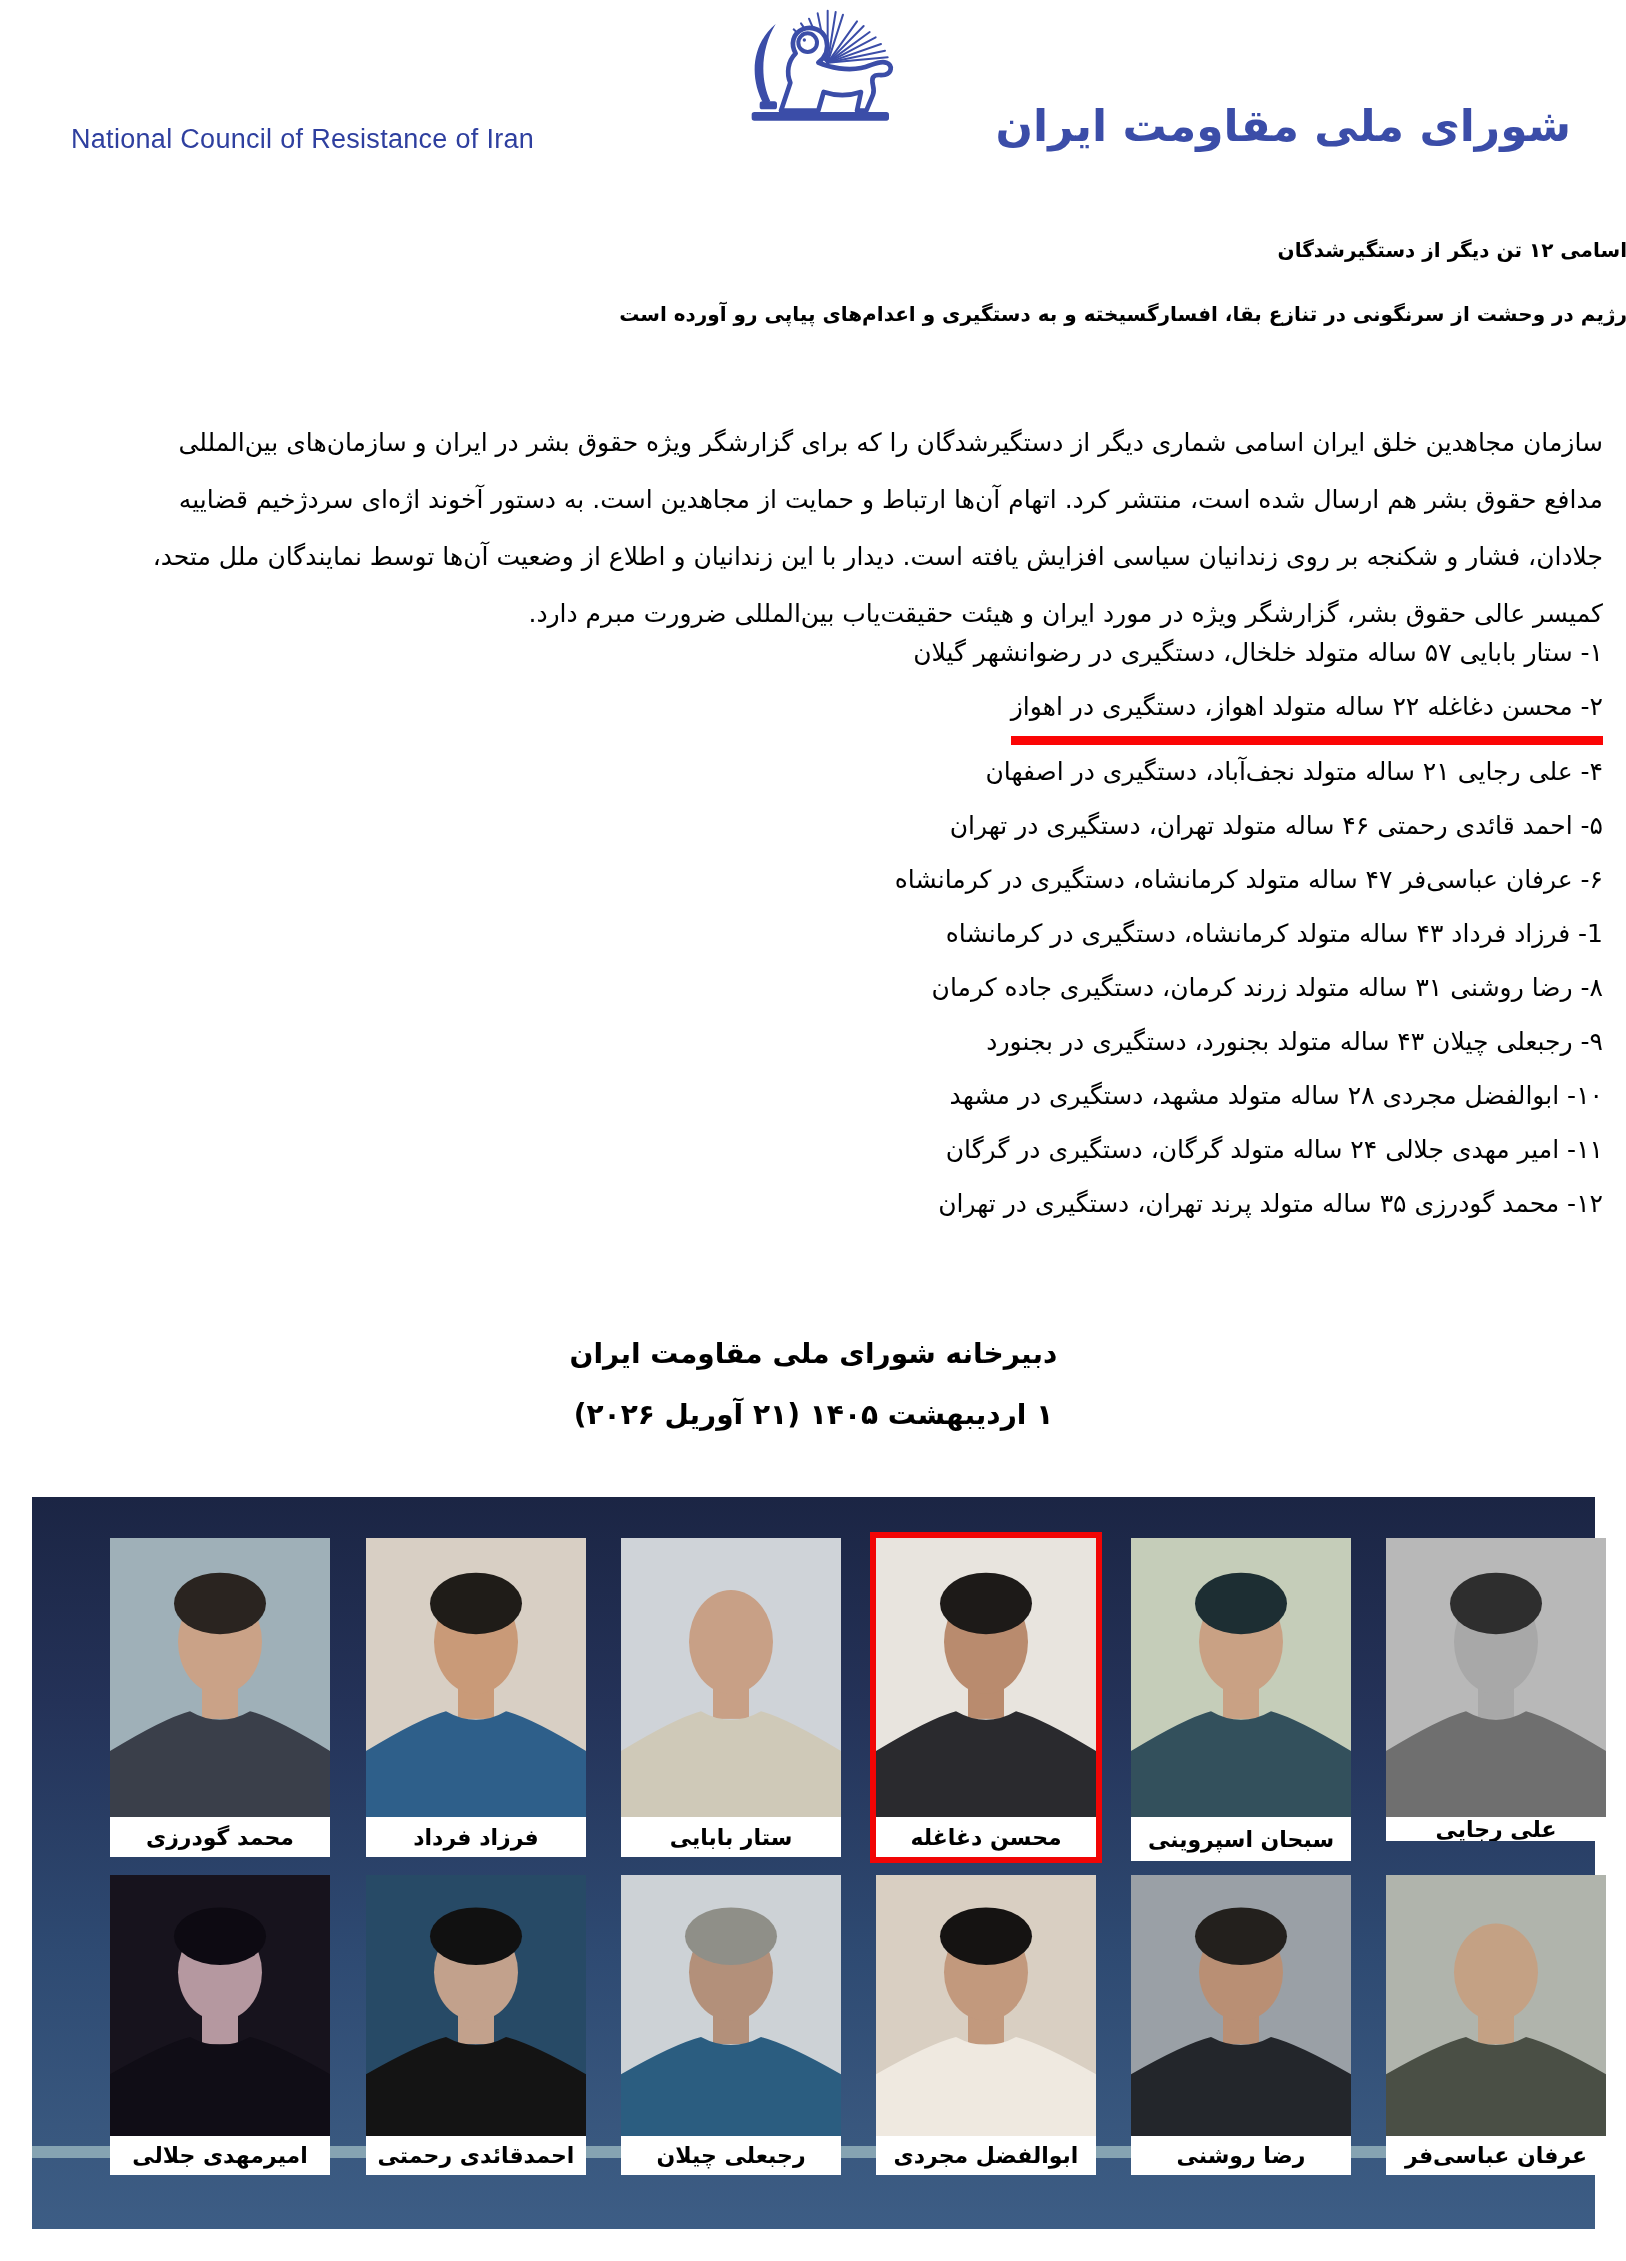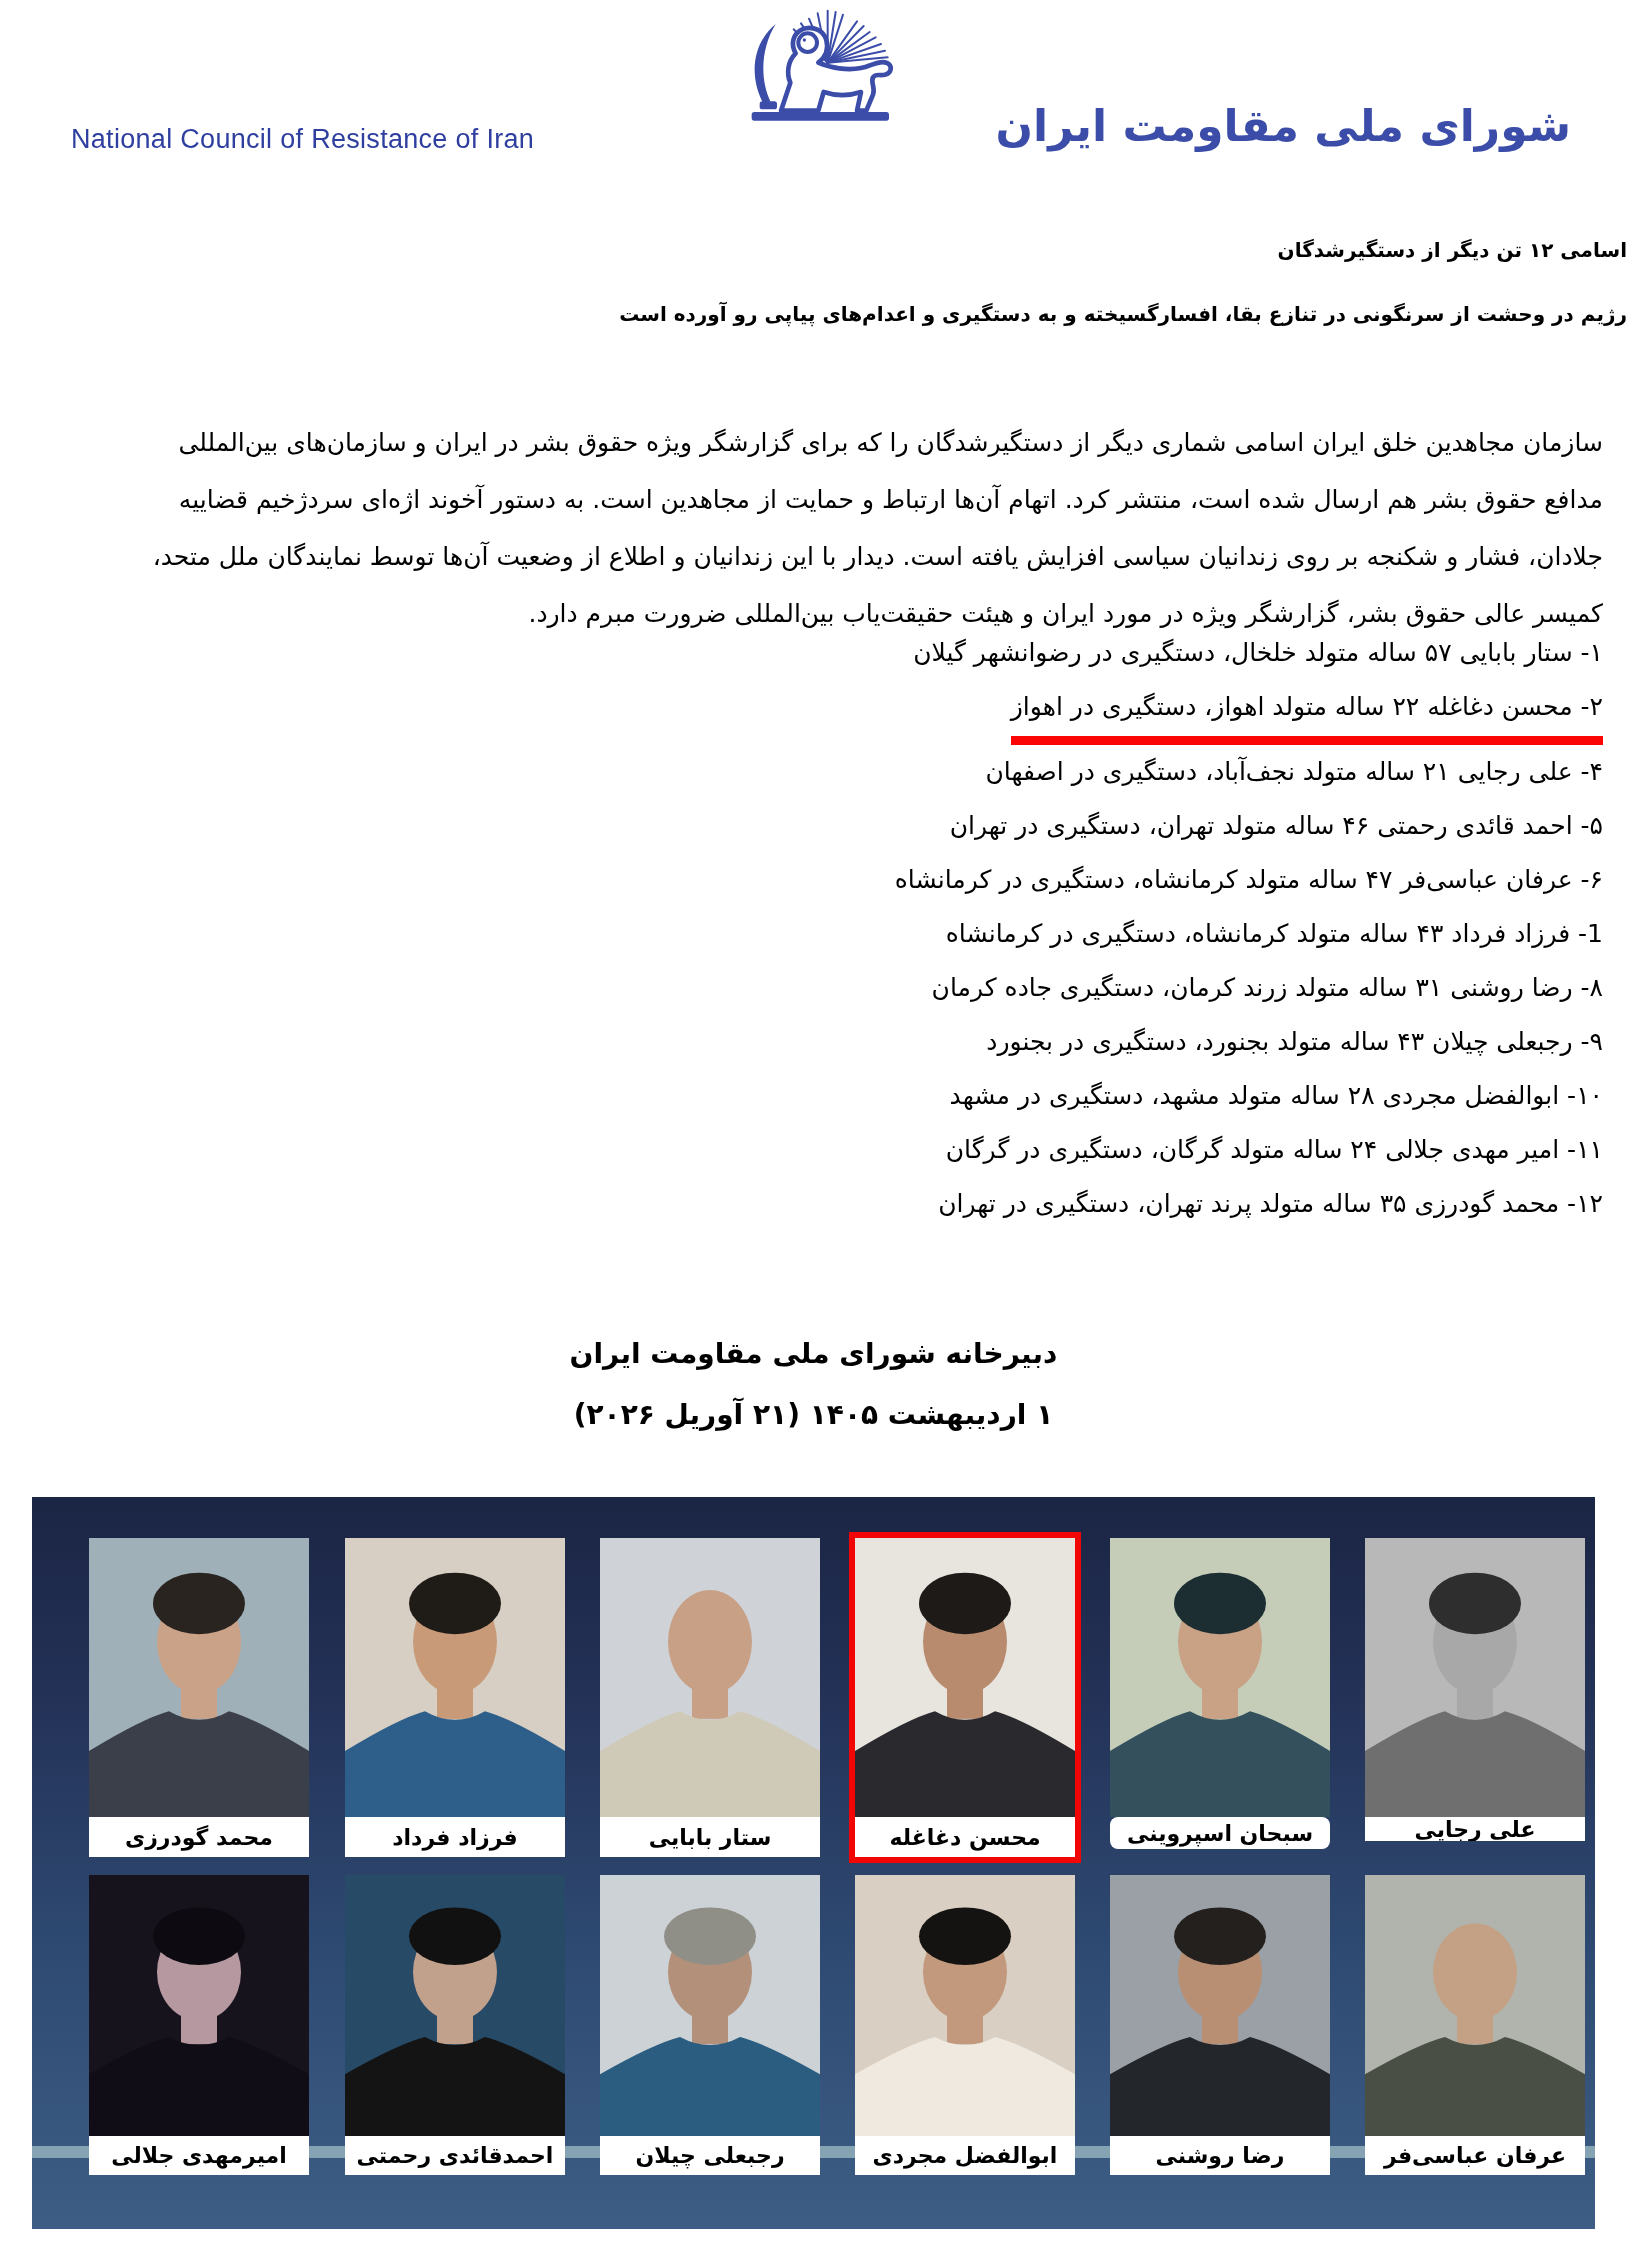--- a/index.html
+++ b/index.html
@@ -52,21 +52,21 @@
   #sig-date{top:1398px;}
   
   #photo-grid{
     left:32px;top:1497px;width:1563px;height:732px;
     background:linear-gradient(180deg,#1b2544 0%,#243258 28%,#2e4a72 62%,#39587f 88%,#3d5d85 100%);
   }
   #grid-stripe{
     position:absolute;left:0;width:1563px;top:649px;height:12px;
     background:#85a3b2;
   }
-  .cell{position:absolute;}
+  .cell{position:absolute;margin-left:21px;}
   .cell.hl{box-shadow:0 0 0 6px #f10505;}
   .photo{width:220px;overflow:hidden;background:#888;}
   .photo svg{display:block;width:100%;height:100%;}
   .caption{
     width:220px;background:#ffffff;color:#000;
     font-weight:bold;font-size:22px;direction:rtl;text-align:center;
     display:flex;align-items:center;justify-content:center;
     overflow:hidden;white-space:nowrap;
   }
 </style>
@@ -188,21 +188,21 @@
     <div class="cell" style="left: 1078px; top: 41px;">
       <div class="photo" style="height: 279px;">
         <svg viewBox="0 0 110 145" preserveAspectRatio="none">
           <rect x="0" y="0" width="110" height="145" fill="#c5cdb9"></rect>
           <rect x="46" y="74" width="18" height="20" fill="#c9a184"></rect>
           <path d="M-2,145 L112,145 L112,112 Q84,94 70,90 Q55,99 40,90 Q26,94 -2,112 Z" fill="#33505c"></path>
           <ellipse cx="55" cy="54" rx="21" ry="27" fill="#c9a184"></ellipse>
           <ellipse cx="55" cy="34" rx="23" ry="16" fill="#1d2e33"></ellipse>
         </svg>
       </div>
-      <div class="caption" style="height: 32px; border-radius: 8px;">سبحان اسپروینی</div>
+      <div class="caption" style="height: 44px;">سبحان اسپروینی</div>
     </div>
     <div class="cell" style="left: 1333px; top: 41px;">
       <div class="photo" style="height: 279px;">
         <svg viewBox="0 0 110 145" preserveAspectRatio="none">
           <rect x="0" y="0" width="110" height="145" fill="#b8b8b8"></rect>
           <rect x="46" y="74" width="18" height="20" fill="#a8a8a8"></rect>
           <path d="M-2,145 L112,145 L112,112 Q84,94 70,90 Q55,99 40,90 Q26,94 -2,112 Z" fill="#6f6f6f"></path>
           <ellipse cx="55" cy="54" rx="21" ry="27" fill="#a8a8a8"></ellipse>
           <ellipse cx="55" cy="34" rx="23" ry="16" fill="#2e2e2e"></ellipse>
         </svg>

